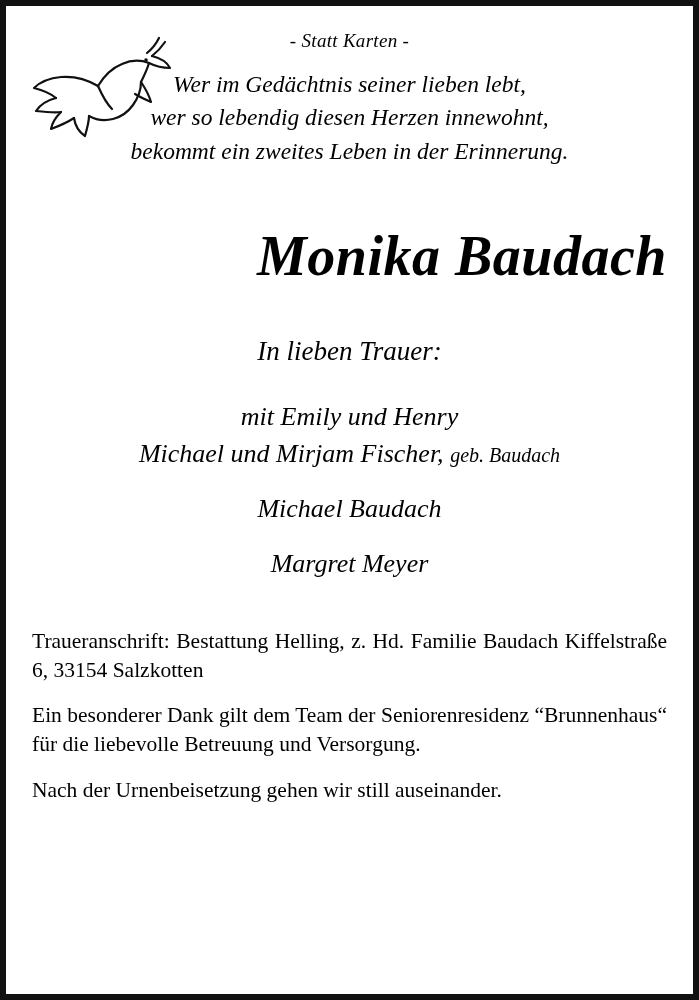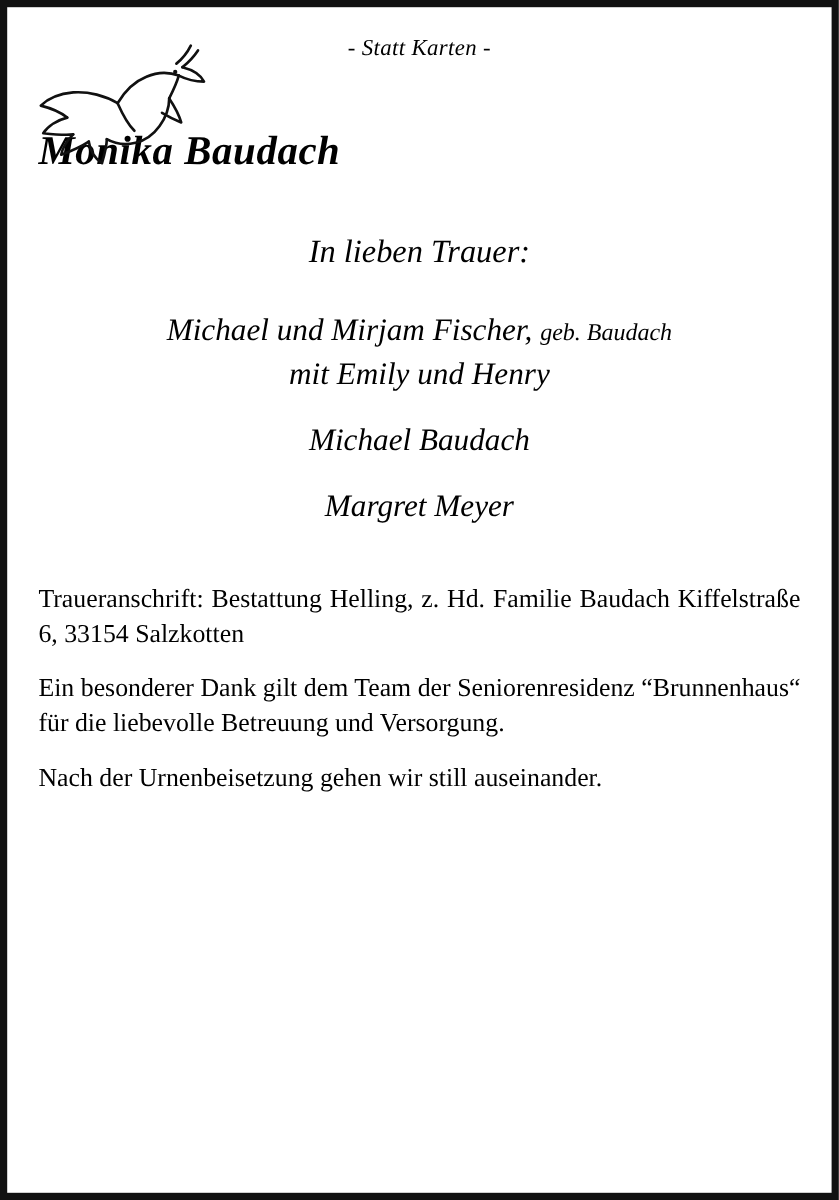--- a/index.html
+++ b/index.html
@@ -39,24 +39,24 @@
   }
   .verse {
     text-align: center;
     font-style: italic;
     font-size: 23.5px;
     line-height: 1.42;
     margin: 16px 0 0 0;
   }
   .verse div { white-space: nowrap; }
   .name {
-    text-align: left;
+    text-align: right;
     font-weight: bold;
     font-style: italic;
-    font-size: 34px;
+    font-size: 56px;
     letter-spacing: 0.5px;
     margin: 56px 0 0 0;
   }
   .maiden {
     text-align: center;
     font-style: italic;
     font-size: 22px;
     margin: 12px 0 0 0;
   }
   .dates {
@@ -115,33 +115,38 @@
       <path d="M61 88 C68 92 77 93 85 91 C93 89 100 84 105 77 C110 70 113 62 113 54"></path>
       <path d="M113 54 C116 48 119 42 121 35"></path>
       <path d="M70 58 C74 67 78 75 84 81"></path>
       <path d="M113 54 C117 60 121 67 123 74 C118 72 112 69 107 66"></path>
       <circle cx="118" cy="32" r="1.8" fill="#111" stroke="none"></circle>
     </svg>
   </div>
 
   <div class="statt">- Statt Karten -</div>
 
+  <div class="verse">
+    <div>Wer im Gedächtnis seiner lieben lebt,</div>
+    <div>wer so lebendig diesen Herzen innewohnt,</div>
+    <div>bekommt ein zweites Leben in der Erinnerung.</div>
+  </div>
 
   <div class="name">Monika Baudach</div>
 
 
   <div class="trauer-head">In lieben Trauer:</div>
 
   <div class="mourners">
     <div class="block">
+      <div class="line">mit Emily und Henry</div>
       <div class="line">
         <span>Michael und Mirjam Fischer,</span>
         <span class="small">geb. Baudach</span>
       </div>
-      <div class="line">mit Emily und Henry</div>
     </div>
     <div class="block">
       <div class="line">Michael Baudach</div>
     </div>
     <div class="block">
       <div class="line">Margret Meyer</div>
     </div>
   </div>
 
   <div class="details">

